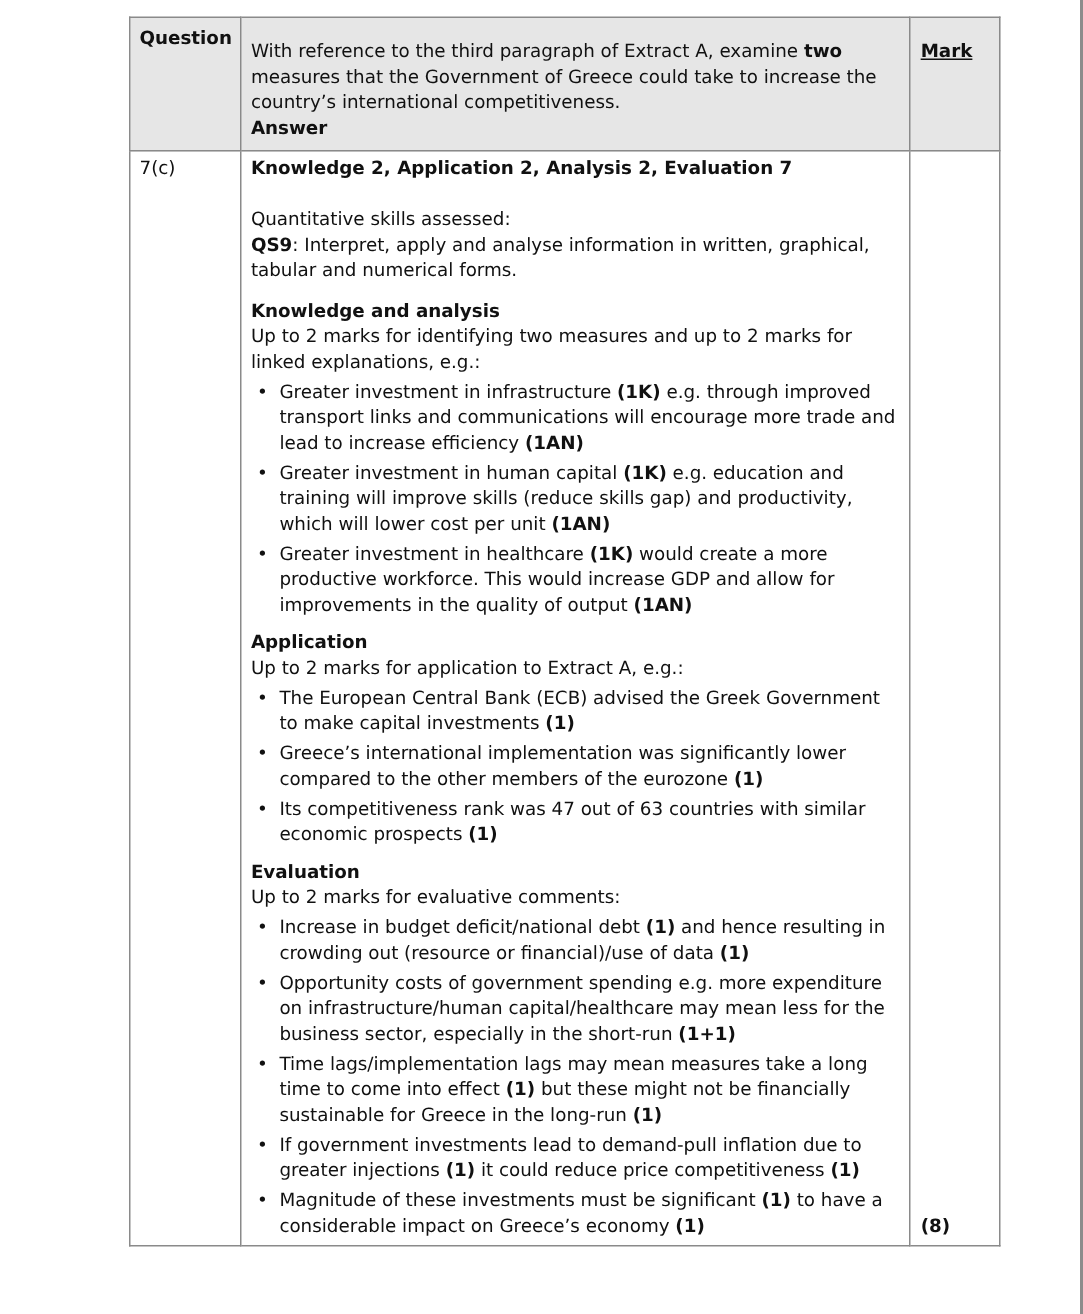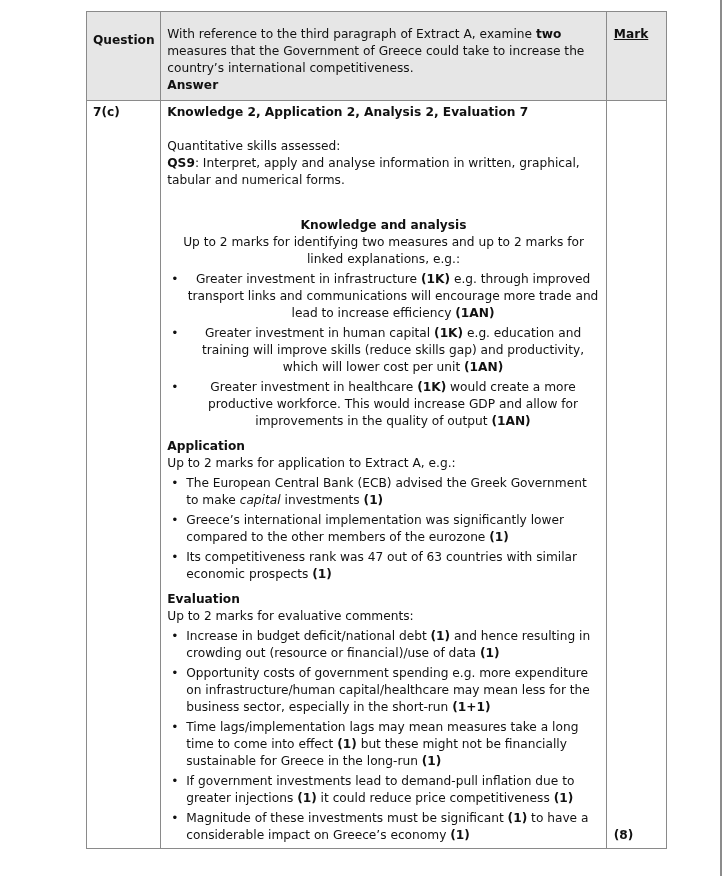--- a/index.html
+++ b/index.html
@@ -13,25 +13,25 @@
   table.ms {
     position: absolute; left: 86px; top: 11px; width: 581px;
     border-collapse: collapse; font-size: 12.2px; line-height: 17px;
     table-layout: fixed;
   }
   table.ms td { border: 1.5px solid #8a8a8a; vertical-align: top; padding: 0; }
   .col-q { width: 74px; }
   .col-a { width: 444px; }
   .col-m { width: 60px; }
   tr.head td { background: #e6e6e6; height: 88px; }
-  .q-label { padding: 20px 0 0 6px; font-weight: bold; }
+  .q-label { padding: 5px 0 0 6px; font-weight: bold; }
   .q-text { padding: 14px 6px 0 6px; }
   .answer-label { font-weight: bold; }
   .mark-label { padding: 14px 0 0 7px; font-weight: bold; text-decoration: underline; }
-  .qnum { padding: 3px 0 0 6px; font-weight: bold; }
+  .qnum { padding: 3px 0 0 6px; font-weight: normal; }
   .body-cell { padding: 3px 6px 4px 6px; }
   .bold { font-weight: bold; }
   .p-gap { margin-top: 17px; }
   .sec-gap { margin-top: 8px; }
   ul.bul { list-style: none; margin: 0; padding: 0; }
   ul.bul li { position: relative; padding-left: 19px; margin-top: 3px; }
   ul.bul li::before {
     content: "•"; position: absolute; left: 4px; top: 0;
   }
   .mark-cell { position: relative; }
@@ -66,34 +66,34 @@
   <tr>
     <td>
       <div class="qnum">7(c)</div>
     </td>
     <td>
       <div class="body-cell">
         <div class="bold">Knowledge 2, Application 2, Analysis 2, Evaluation 7</div>
         <div class="p-gap">Quantitative skills assessed:</div>
         <div><span class="bold">QS9</span><span>: Interpret, apply and analyse information in written, graphical, tabular and numerical forms.</span></div>
         <div id="sections">
-              <div class="p-gap" style="margin-top: 28px; text-align: center;">
+              <div class="p-gap" style="margin-top: 10px;">
                 <div class="bold">Knowledge and analysis</div>
                 <div>Up to 2 marks for identifying two measures and up to 2 marks for linked explanations, e.g.:</div>
                 <ul class="bul">
                   <li><span>Greater investment in infrastructure </span><span style="font-weight: bold;">(1K)</span><span> e.g. through improved transport links and communications will encourage more trade and lead to increase efficiency </span><span style="font-weight: bold;">(1AN)</span></li>
                   <li><span>Greater investment in human capital </span><span style="font-weight: bold;">(1K)</span><span> e.g. education and training will improve skills (reduce skills gap) and productivity, which will lower cost per unit </span><span style="font-weight: bold;">(1AN)</span></li>
                   <li><span>Greater investment in healthcare </span><span style="font-weight: bold;">(1K)</span><span> would create a more productive workforce. This would increase GDP and allow for improvements in the quality of output </span><span style="font-weight: bold;">(1AN)</span></li>
                 </ul>
               </div>
               <div class="sec-gap">
                 <div class="bold">Application</div>
                 <div> Up to 2 marks for application to Extract A, e.g.:</div>
                 <ul class="bul">
-                  <li><span>The European Central Bank (ECB) advised the Greek Government to make </span><span style="font-style: italic;">capital</span><span> investments </span><span style="font-weight: bold;">(1)</span></li>
+                  <li><span>The European Central Bank (ECB) advised the Greek Government to make </span><span style="">capital</span><span> investments </span><span style="font-weight: bold;">(1)</span></li>
                   <li><span>Greece’s international implementation was significantly lower compared to the other members of the eurozone </span><span style="font-weight: bold;">(1)</span></li>
                   <li><span>Its competitiveness rank was 47 out of 63 countries with similar economic prospects </span><span style="font-weight: bold;">(1)</span></li>
                 </ul>
               </div>
               <div class="sec-gap">
                 <div class="bold">Evaluation</div>
                 <div>Up to 2 marks for evaluative comments:</div>
                 <ul class="bul">
                   <li><span>Increase in budget deficit/national debt </span><span style="font-weight: bold;">(1)</span><span> and hence resulting in crowding out (resource or financial)/use of data </span><span style="font-weight: bold;">(1)</span></li>
                   <li><span>Opportunity costs of government spending e.g. more expenditure on infrastructure/human capital/healthcare may mean less for the business sector, especially in the short-run </span><span style="font-weight: bold;">(1+1)</span></li>

